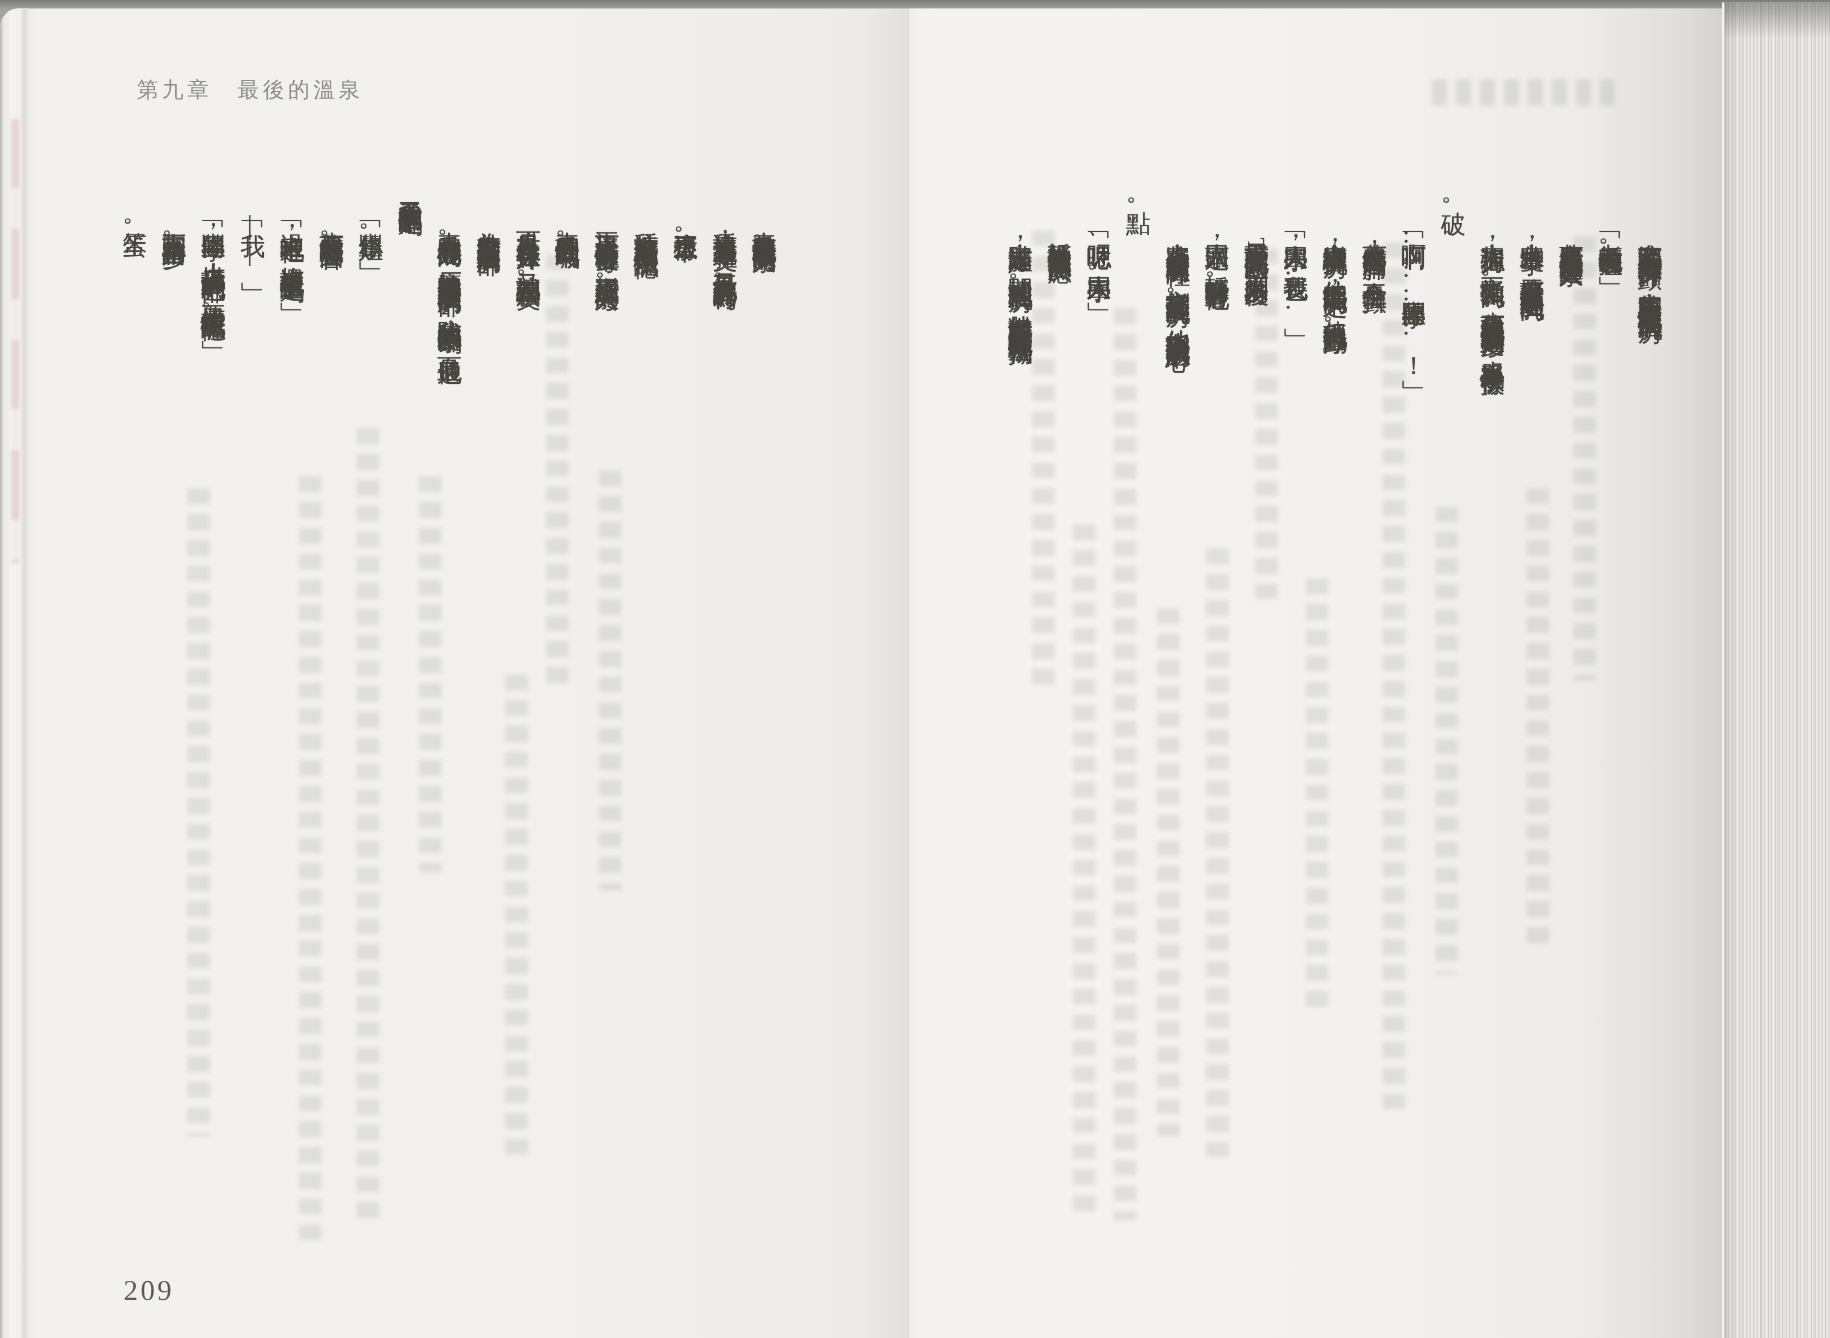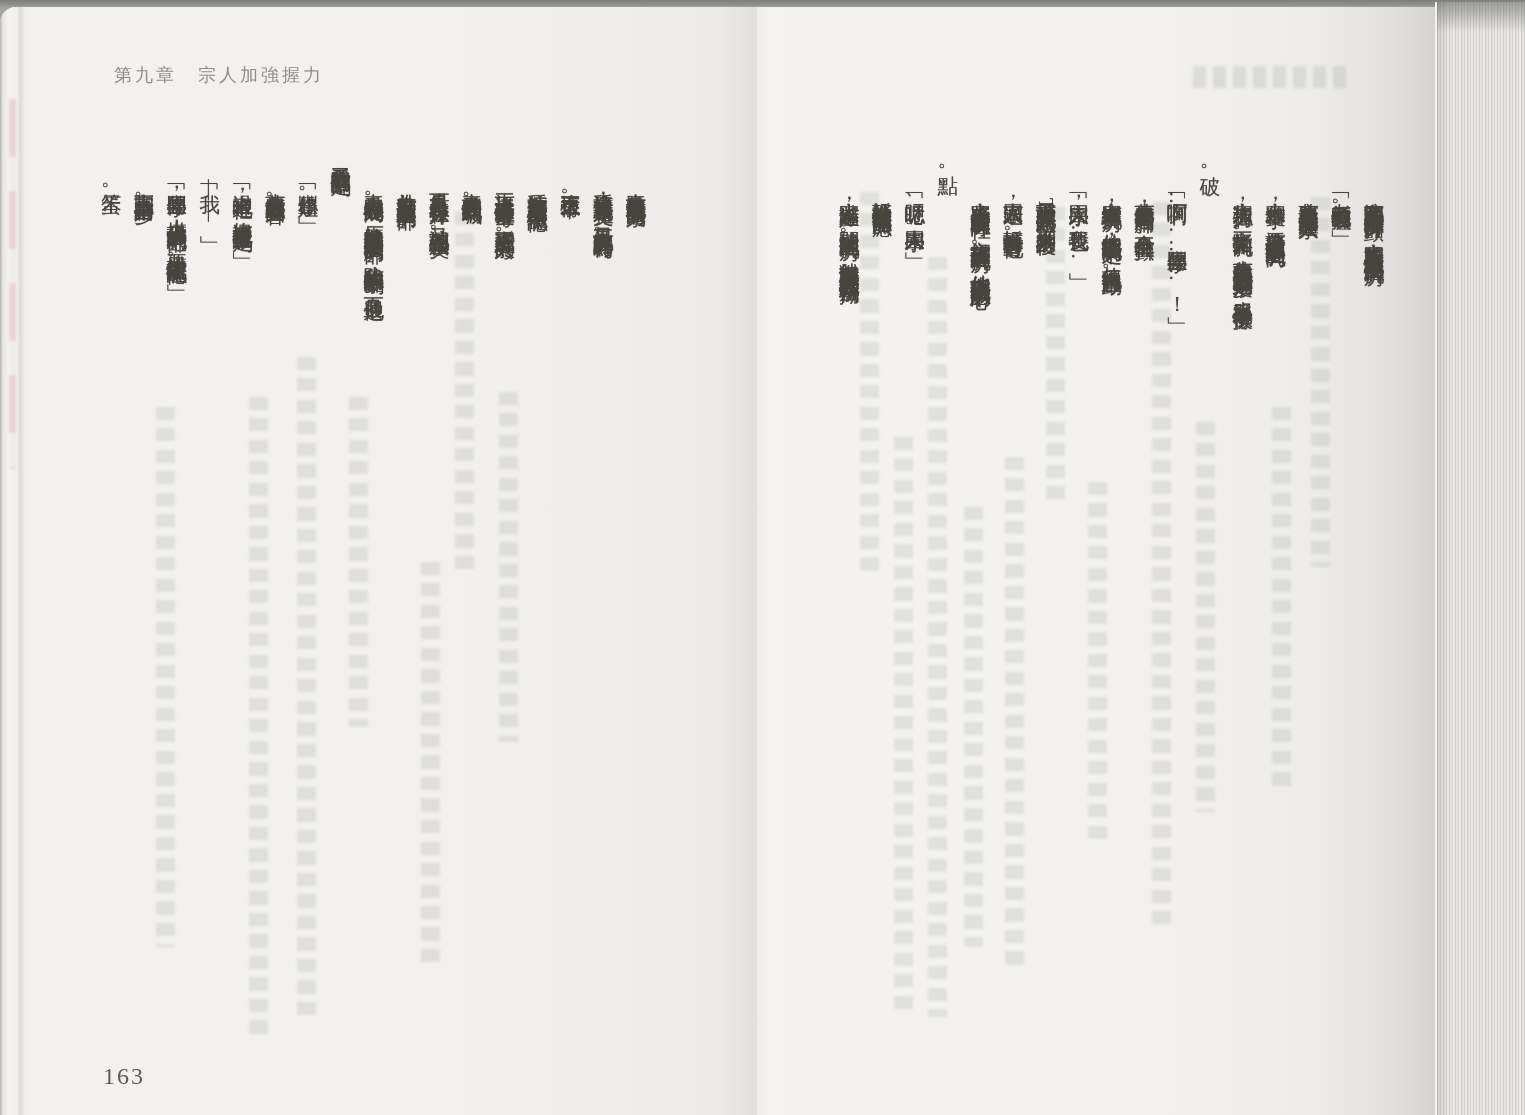--- a/index.html
+++ b/index.html
@@ -41,21 +41,21 @@
       background:repeating-linear-gradient(180deg,rgba(202,132,142,.26) 0 58px,rgba(202,132,142,.04) 58px 92px);}
 </style>
 </head>
 <body>
 
 <div class="canvas">
 
   <div class="page page-left">
     <div class="edge-left"></div>
     <div class="mark-pink"></div>
-    <div class="running-header">第九章　宗人加強握力</div>
+    <div class="running-header">第九章　最後的溫泉</div>
 
     <div class="bv" style="left:499px;top:385px;height:350px;"></div>
     <div class="bv" style="left:455px;top:205px;height:360px;"></div>
     <div class="bv" style="left:421px;top:555px;height:400px;"></div>
     <div class="bv" style="left:349px;top:390px;height:330px;"></div>
     <div class="bv" style="left:297px;top:350px;height:660px;"></div>
     <div class="bv" style="left:249px;top:390px;height:640px;"></div>
     <div class="bv" style="left:156px;top:400px;height:540px;"></div>
 
     <div class="vtext vt-left">
@@ -70,21 +70,21 @@
         <p class="ind">真由香內心充滿疑問。魔厄的時候宗人不是摸了我的胸部、防止我的胸部變小嗎？而且他還</p>
         <p>看了我的胸部不是嗎？</p>
         <p class="ind">「豐條小姐。」</p>
         <p class="ind">克蘿伊老師喊著真由香。</p>
         <p class="ind">「過來這裡吧，妳還沒被他摸過不是嗎？」</p>
         <p class="ind">「我——」</p>
         <p class="ind">「豐條同學，去摸摸你姊姊的胸部吧，要摸才能恢復記憶喔。」</p>
         <p class="ind">宗人朝真由香踏出一步。</p>
         <p class="ind">笨蛋。</p>
       </div>
-    <div class="pagenum pn-left">163</div>
+    <div class="pagenum pn-left">209</div>
   </div>
 
   <div class="page page-right">
 
     <div class="bh" style="left:436px;top:59px;width:155px;"></div>
 
     <div class="bv" style="left:554px;top:190px;height:370px;"></div>
     <div class="bv" style="left:515px;top:400px;height:380px;"></div>
     <div class="bv" style="left:439px;top:415px;height:390px;"></div>
     <div class="bv" style="left:395px;top:195px;height:730px;"></div>

